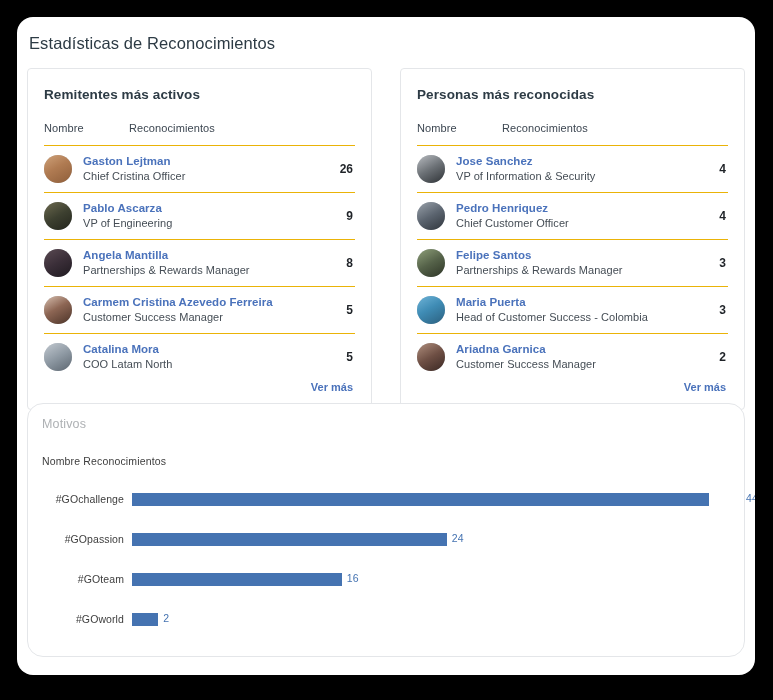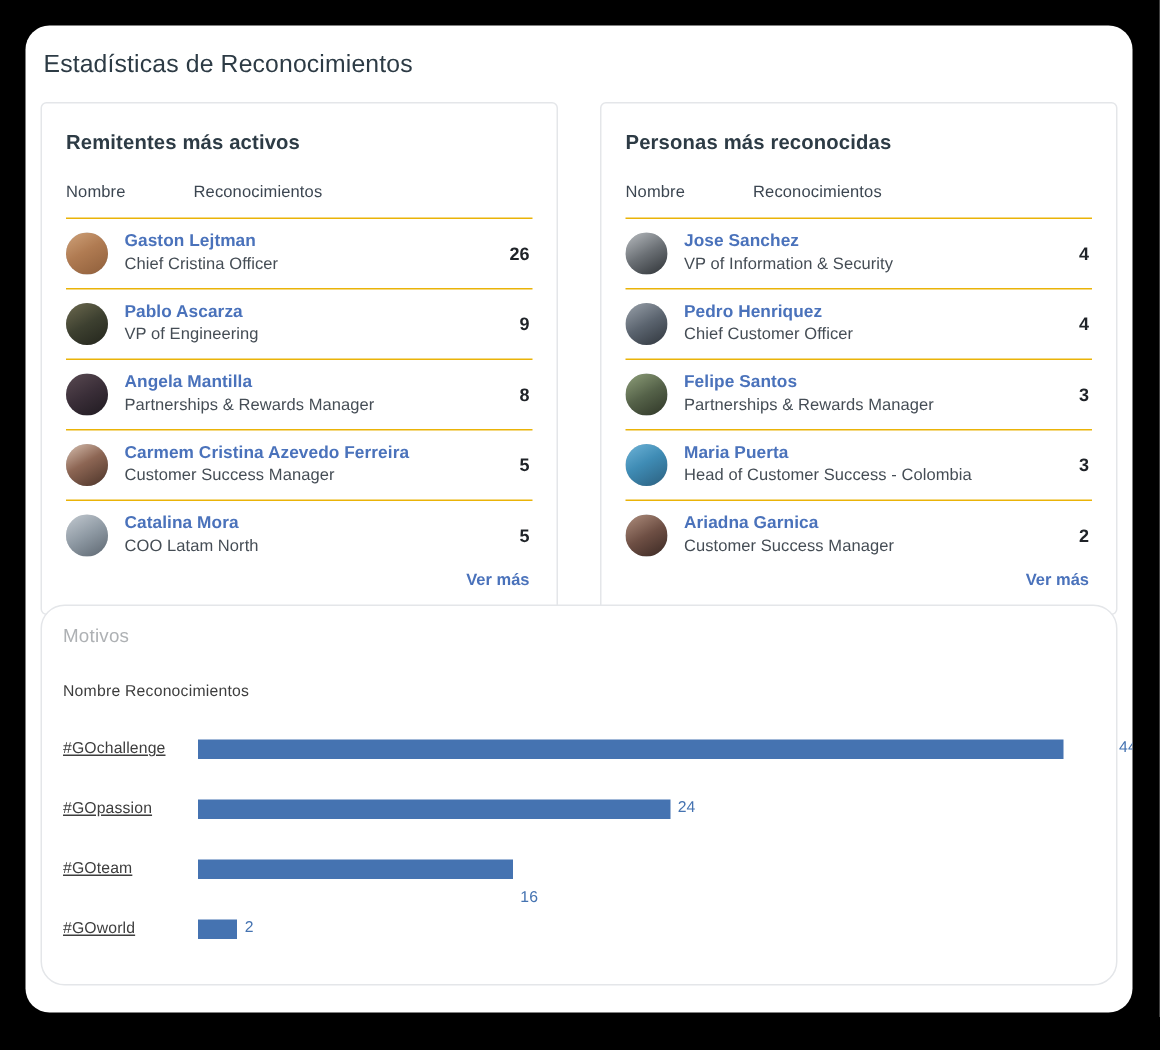--- a/index.html
+++ b/index.html
@@ -175,25 +175,25 @@
   .bar-row {
     position: relative;
     height: 40px;
     display: flex;
     align-items: center;
   }
 
   .bar-cat {
     width: 90px;
     flex: none;
+    text-align: right;
     font-size: 10.5px;
     color: #3d3d3d;
     padding-right: 8px;
     letter-spacing: 0.1px;
-    text-decoration: underline;
   }
 
   .bar-track {
     flex: 1;
     position: relative;
     height: 13px;
   }
 
   .bar-fill {
     position: absolute;
@@ -352,21 +352,21 @@
         <div class="bar-track">
           <div class="bar-fill" style="width: 52.6364%; background: rgb(69, 115, 177);"></div>
           <div class="bar-val" style="left: calc(52.6364% + 5px); color: rgb(69, 115, 177);">24</div>
         </div>
       </div>
 
       <div class="bar-row">
         <div class="bar-cat">#GOteam</div>
         <div class="bar-track">
           <div class="bar-fill" style="width: 35.0909%; background: rgb(69, 115, 177);"></div>
-          <div class="bar-val" style="left: calc(35.0909% + 5px); color: rgb(69, 115, 177); margin-top: 20px;">16</div>
+          <div class="bar-val" style="left: calc(35.0909% + 5px); color: rgb(69, 115, 177);">16</div>
         </div>
       </div>
 
       <div class="bar-row">
         <div class="bar-cat">#GOworld</div>
         <div class="bar-track">
           <div class="bar-fill" style="width: 4.38636%; background: rgb(69, 115, 177);"></div>
           <div class="bar-val" style="left: calc(4.38636% + 5px); color: rgb(69, 115, 177);">2</div>
         </div>
       </div>

